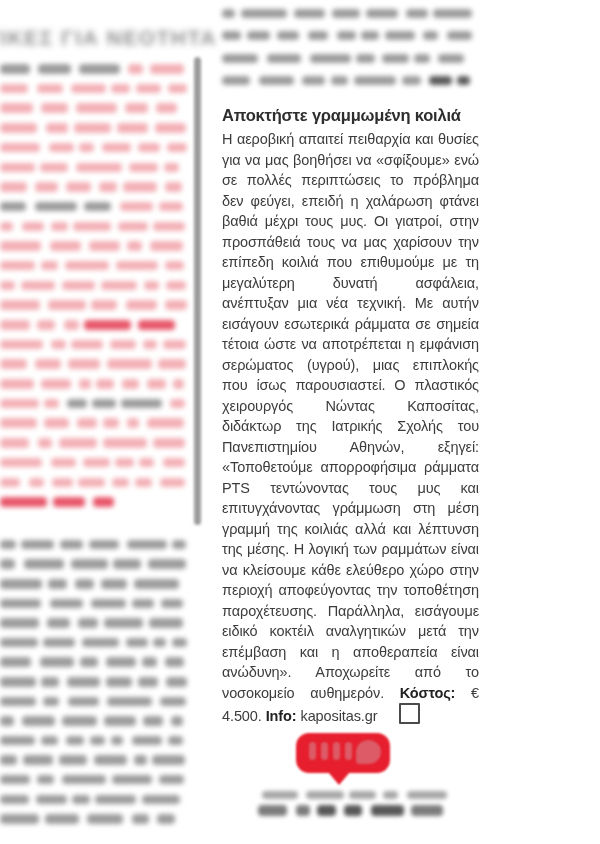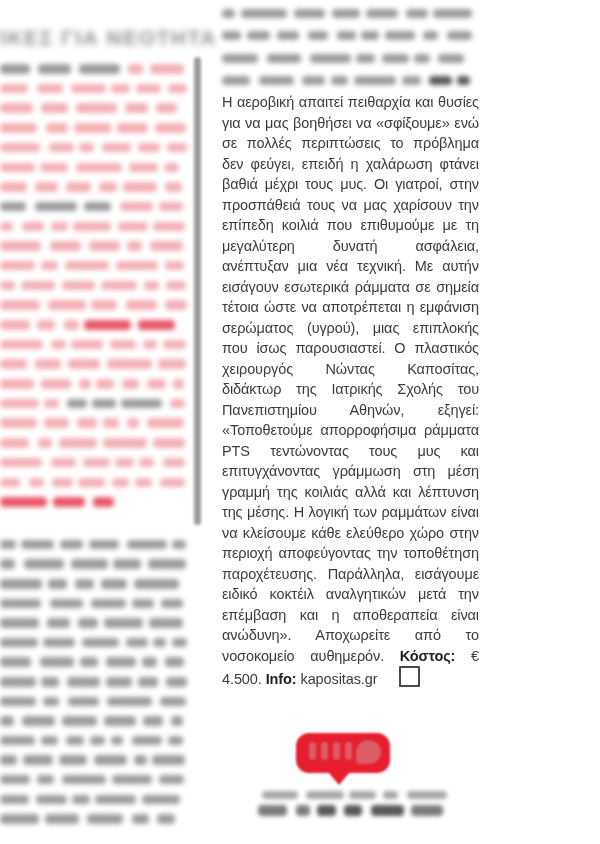--- a/index.html
+++ b/index.html
@@ -416,20 +416,21 @@
           <span class="sword" style="width: 36.9116px; height: 9px; margin-right: 7.75319px; background: rgb(156, 156, 156);"></span>
           <span class="sword" style="width: 24.242px; height: 9px; margin-right: 6.42534px; background: rgb(156, 156, 156);"></span>
           <span class="sword" style="width: 17.7189px; height: 9px; margin-right: 5.53317px; background: rgb(156, 156, 156);"></span>
           <span class="sword" style="width: 44.0432px; height: 9px; margin-right: 6.28971px; background: rgb(156, 156, 156);"></span>
           <span class="sword" style="width: 19.4728px; height: 9px; margin-right: 7.52883px; background: rgb(156, 156, 156);"></span>
           <span class="sword" style="width: 24.4502px; height: 9px; margin-right: 5.17453px; background: rgb(88, 88, 88);"></span>
           <span class="sword" style="width: 13.7372px; height: 9px; margin-right: 8.68549px; background: rgb(88, 88, 88);"></span>
         </div>
       </div>
 
+    <h2 class="article-title">Αποκτήστε γραμμωμένη κοιλιά</h2>
 
     <p class="article-body"><span>Η αεροβική απαιτεί πειθαρχία και θυσίες για να μας βοηθήσει να «σφίξουμε» ενώ σε πολλές περιπτώσεις το πρόβλημα δεν φεύγει, επειδή η χαλάρωση φτάνει βαθιά μέχρι τους μυς. Οι γιατροί, στην προσπάθειά τους να μας χαρίσουν την επίπεδη κοιλιά που επιθυμούμε με τη μεγαλύτερη δυνατή ασφάλεια, ανέπτυξαν μια νέα τεχνική. Με αυτήν εισάγουν εσωτερικά ράμματα σε σημεία τέτοια ώστε να αποτρέπεται η εμφάνιση σερώματος (υγρού), μιας επιπλοκής που ίσως παρουσιαστεί. Ο πλαστικός χειρουργός Νώντας Καποσίτας, διδάκτωρ της Ιατρικής Σχολής του Πανεπιστημίου Αθηνών, εξηγεί: «Τοποθετούμε απορροφήσιμα ράμματα PTS τεντώνοντας τους μυς και επιτυγχάνοντας γράμμωση στη μέση γραμμή της κοιλιάς αλλά και λέπτυνση της μέσης. Η λογική των ραμμάτων είναι να κλείσουμε κάθε ελεύθερο χώρο στην περιοχή αποφεύγοντας την τοποθέτηση παροχέτευσης. Παράλληλα, εισάγουμε ειδικό κοκτέιλ αναλγητικών μετά την επέμβαση και η αποθεραπεία είναι ανώδυνη». Αποχωρείτε από το νοσοκομείο αυθημερόν. </span><span class="b">Κόστος:</span><span> € 4.500. </span><span class="b">Info:</span><span> kapositas.gr</span><span class="end-square"></span></p>
   </div>
 
   <div class="logo-wrap">
     <div class="logo-bubble"></div>
     <div class="logo-bar" style="left:13px"></div>
     <div class="logo-bar" style="left:25px"></div>
     <div class="logo-bar" style="left:37px"></div>
     <div class="logo-bar" style="left:49px"></div>

